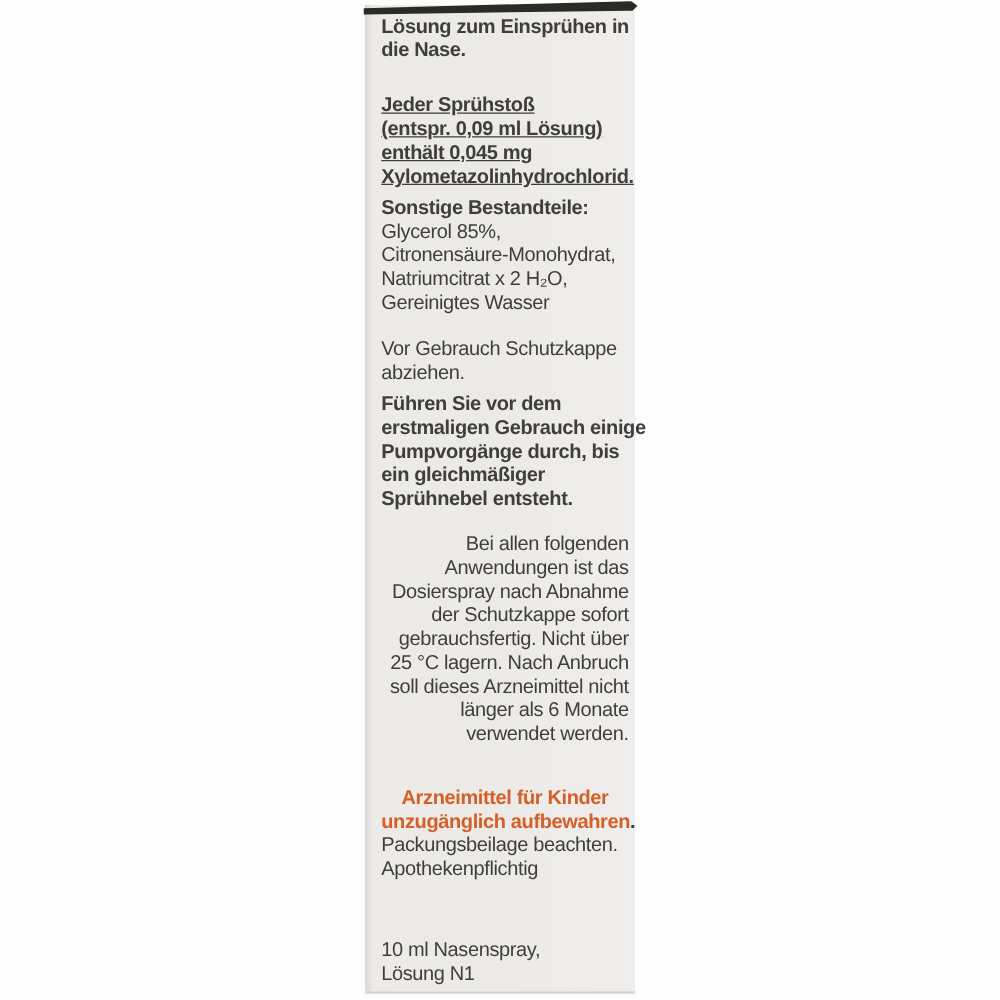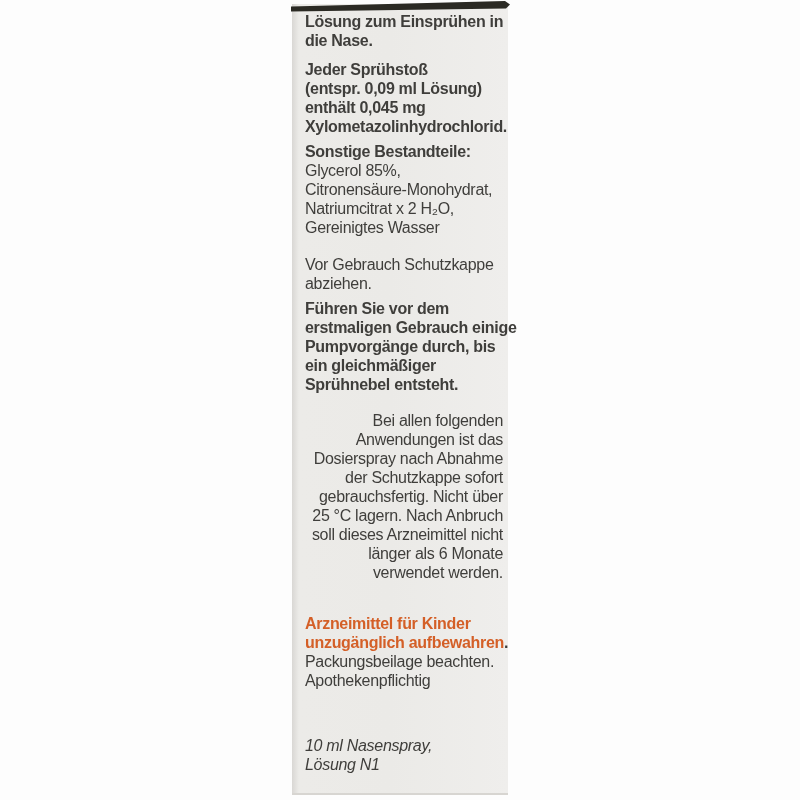--- a/index.html
+++ b/index.html
@@ -44,29 +44,29 @@
     left: 13px; top: 8px;
     width: 198px;
     font-size: 16px;
     line-height: 19px;
     letter-spacing: -0.3px;
     color: var(--body-text);
   }
   .para { margin: 0; }
   .line { white-space: nowrap; }
   .bold { font-weight: bold; }
-  .orange { color: var(--accent-orange); font-weight: bold; }
+  .orange { color: var(--accent-orange); font-weight: bold; text-align: center; }
   .dark-period { color: var(--body-text); font-weight: bold; }
-  .mt-b2 { margin-top: 10px; }
+  .mt-b2 { margin-top: 25px; text-decoration: underline; }
   .mt-b3 { margin-top: 6px; }
   .mt-b4 { margin-top: 18px; }
   .mt-b5 { margin-top: 6px; }
   .mt-b6 { margin-top: 17px; text-align: right; }
   .mt-b7 { margin-top: 32px; }
-  .mt-b8 { margin-top: 46px; font-style: italic; }
+  .mt-b8 { margin-top: 46px; }
 </style>
 </head>
 <body>
 
 <div class="photo">
 
   <div class="panel">
     <div class="panel-text">
 
       <div class="para bold">

